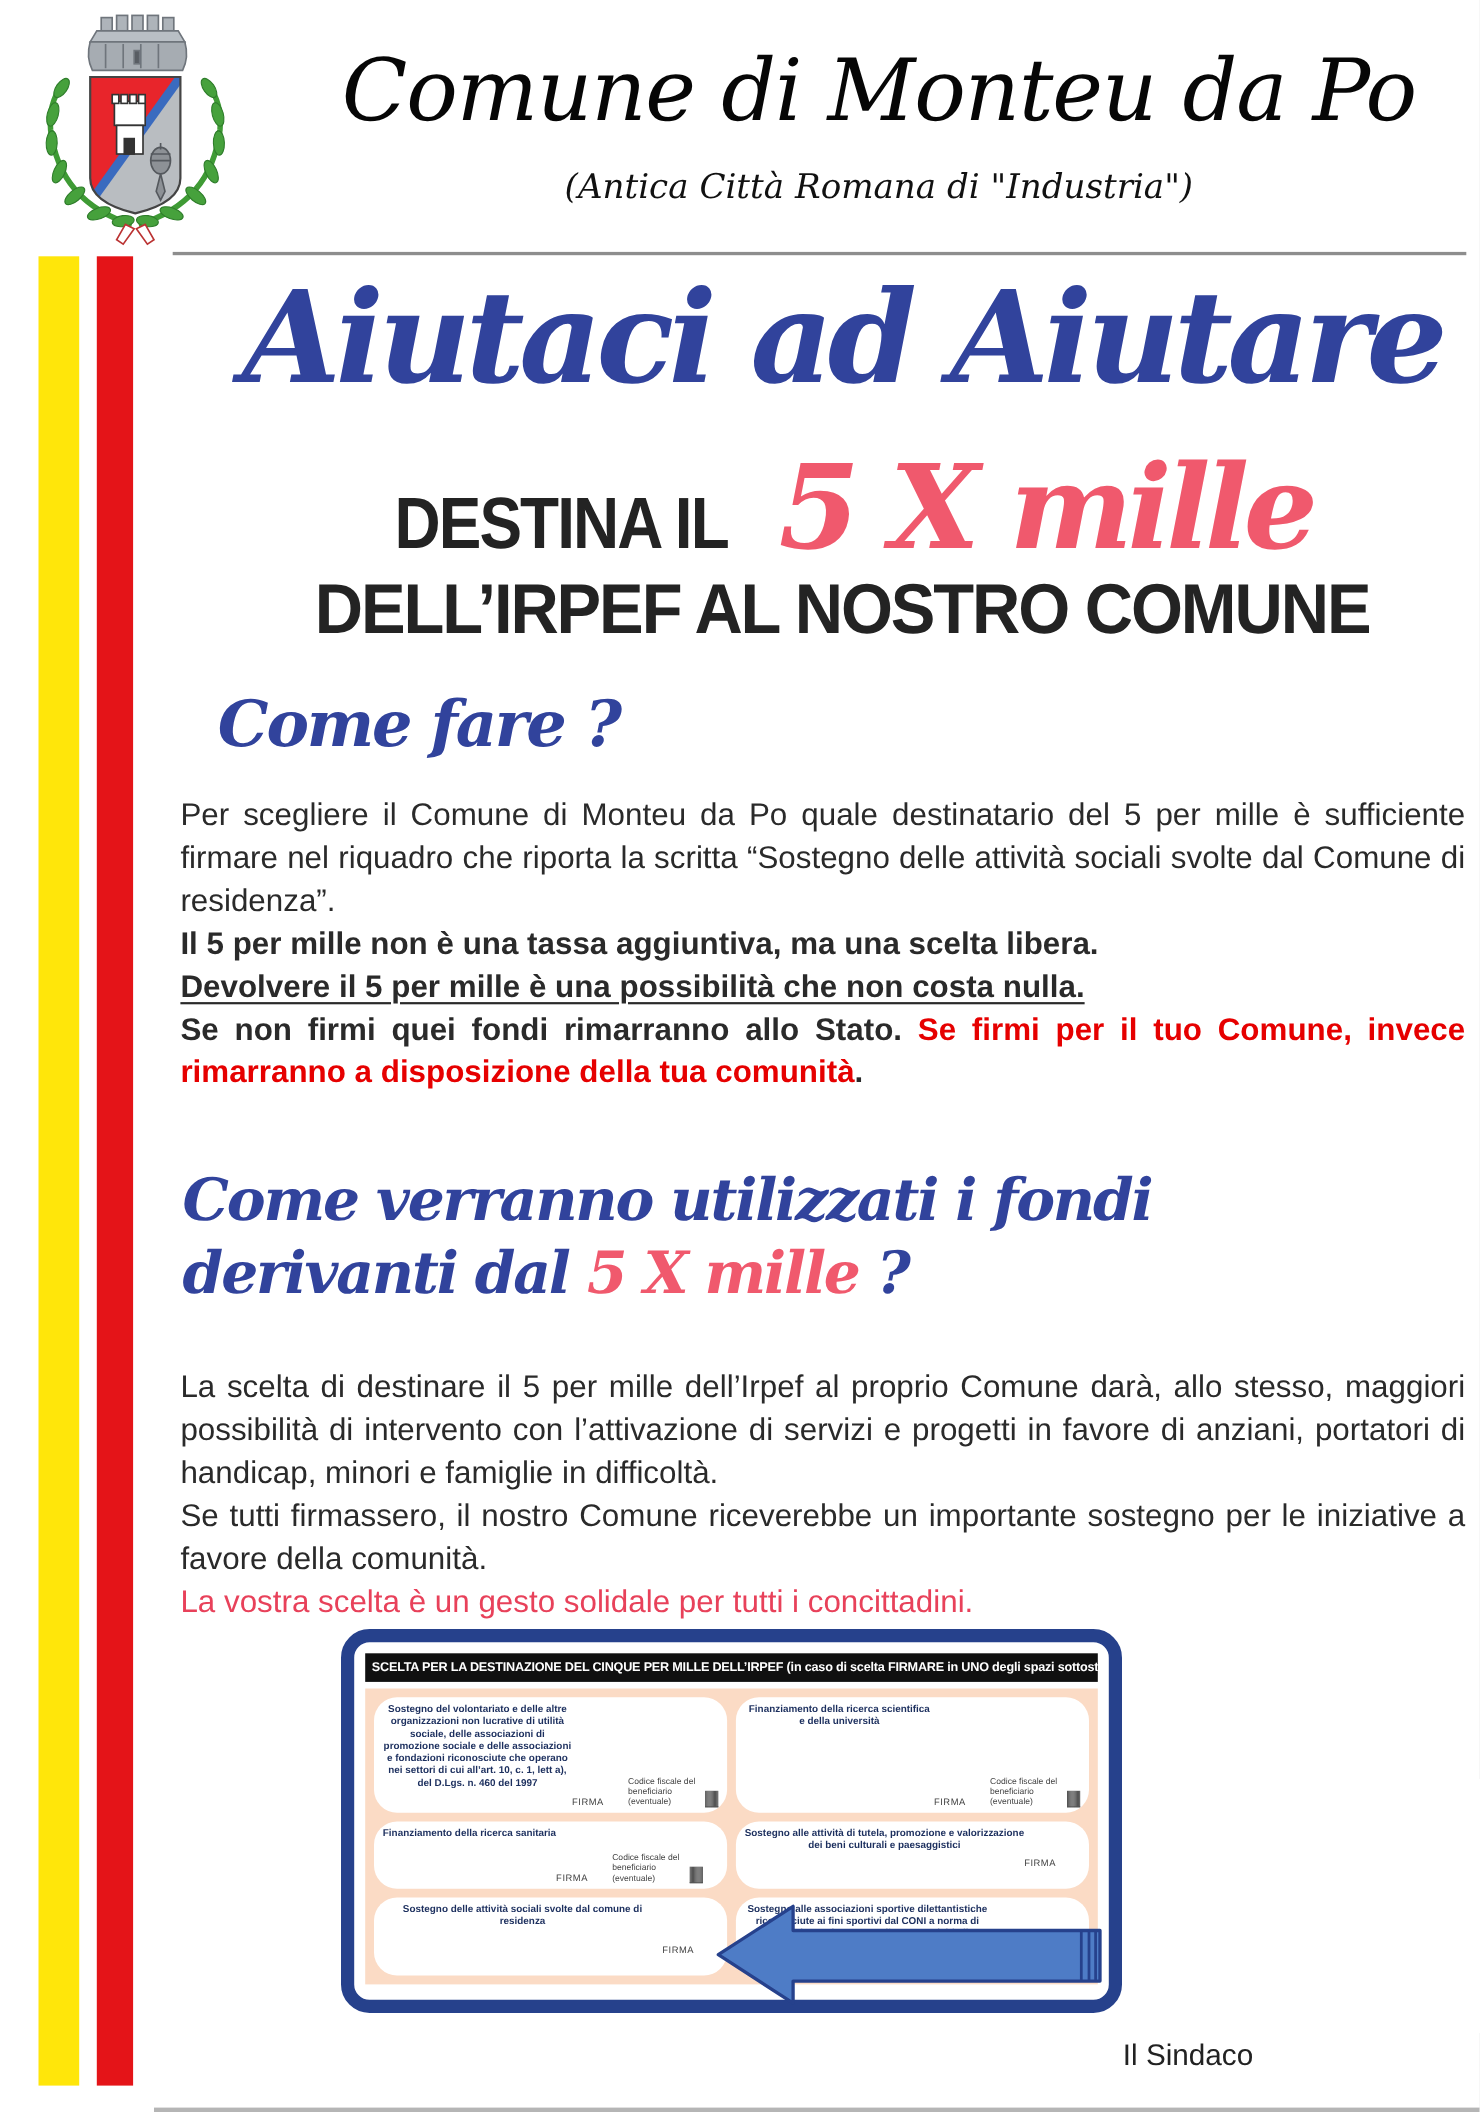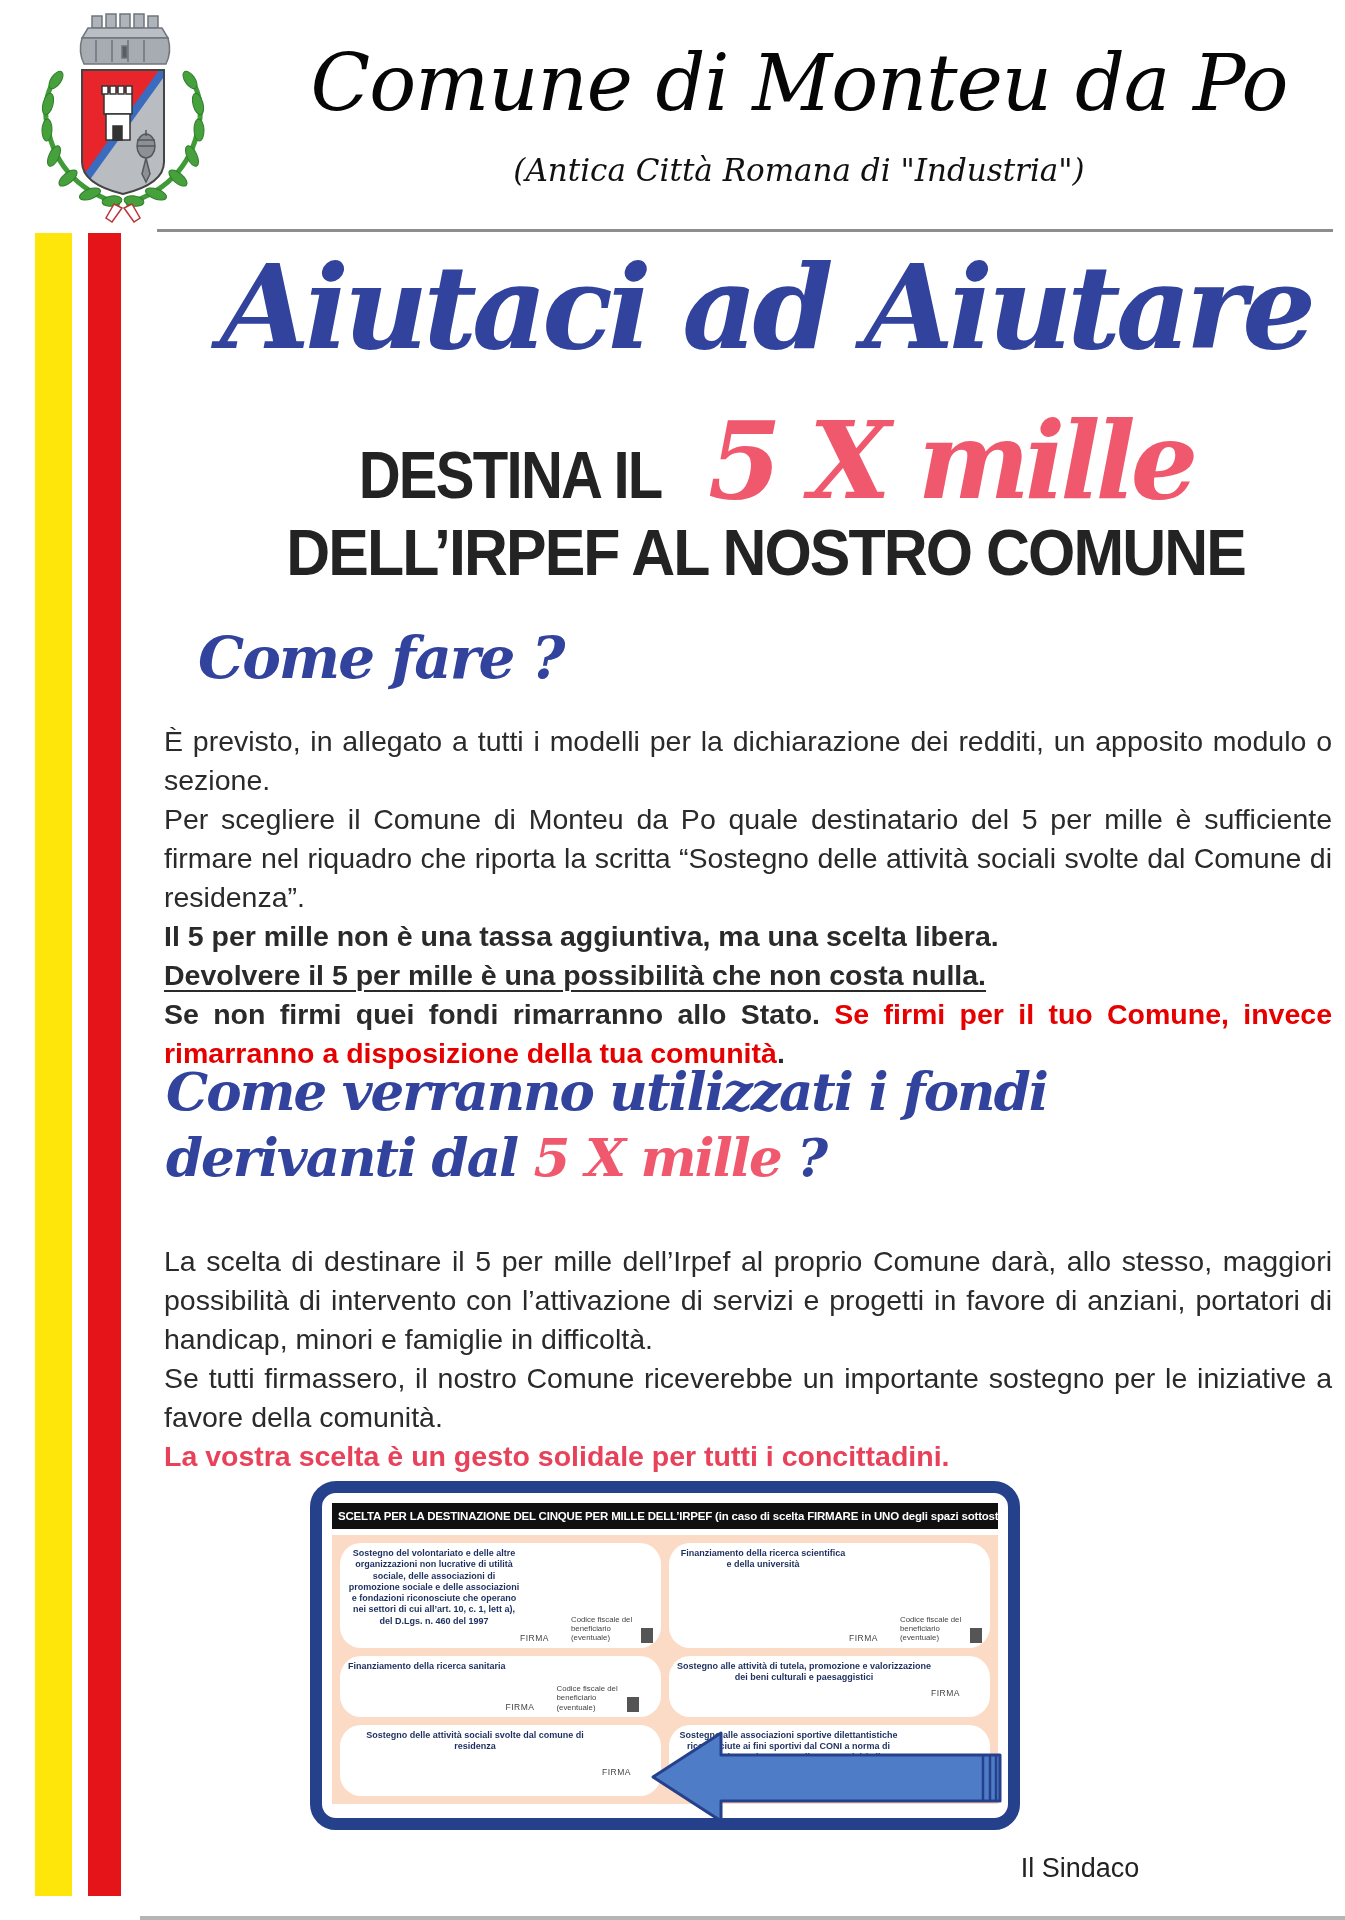--- a/index.html
+++ b/index.html
@@ -39,21 +39,21 @@
   .come-verranno{left:166px;top:1058px;font-size:53px;letter-spacing:-2px;line-height:66px;}
 
   
   .block{left:164px;width:1168px;font-size:28.5px;line-height:39px;text-align:justify;}
   .block p{margin:0;}
   .b1{top:722px;}
   .b2{top:1242px;}
   .bold{font-weight:700;}
   .uline{text-decoration:underline;text-decoration-thickness:2px;text-underline-offset:5px;}
   .redtxt{color:#e60000;font-weight:700;}
-  .pinkred{color:#e8415a;font-weight:700;}
+  .pinkred{color:#e8415a;font-weight:400;}
 
   
   .form{left:310px;top:1481px;width:710px;height:349px;box-sizing:border-box;
         border:12px solid #26418c;border-radius:26px;background:#fff;padding:10px;}
   .form-header{background:#101010;color:#fff;font-size:11.5px;font-weight:700;
                padding:7px 6px;letter-spacing:-.2px;white-space:nowrap;overflow:hidden;}
   .peach{margin-top:6px;background:#fbdbc5;padding:8px;box-sizing:border-box;
          height:calc(100% - 36px);display:grid;grid-template-columns:1fr 1fr;gap:8px;}
   .fbox{background:#fff;padding:5px 8px;display:flex;flex-direction:row;box-sizing:border-box;border-radius:21px;}
   .fbox-title{font-size:9px;font-weight:700;color:#1c2f5e;text-align:center;line-height:1.25;}
@@ -162,21 +162,20 @@
     <span class="destina">DESTINA IL</span>
     <span class="fivemille script pink">5 X mille</span>
   </div>
   <div class="abs irpef">
     <span>DELL’IRPEF AL NOSTRO COMUNE</span>
   </div>
 
   <div class="abs come-fare script">Come fare ?</div>
 
   <div class="abs block b1">
-    <p>È previsto, in allegato a tutti i modelli per la dichiarazione dei redditi, un apposito modulo o sezione.</p>
     <p>Per scegliere il Comune di Monteu da Po quale destinatario del 5 per mille è sufficiente firmare nel riquadro che riporta la scritta “Sostegno delle attività sociali svolte dal Comune di residenza”.</p>
     <p class="bold">Il 5 per mille non è una tassa aggiuntiva, ma una scelta libera.</p>
     <p class="bold uline">Devolvere il 5 per mille è una possibilità che non costa nulla.</p>
     <p class="bold"><span>Se non firmi quei fondi rimarranno allo Stato. </span><span class="redtxt">Se firmi per il tuo Comune, invece rimarranno a disposizione della tua comunità</span><span>.</span></p>
   </div>
 
   <div class="abs come-verranno script">
     <div>Come verranno utilizzati i fondi</div>
     <div><span>derivanti dal </span><span class="pink">5 X mille</span><span> ?</span></div>
   </div>

